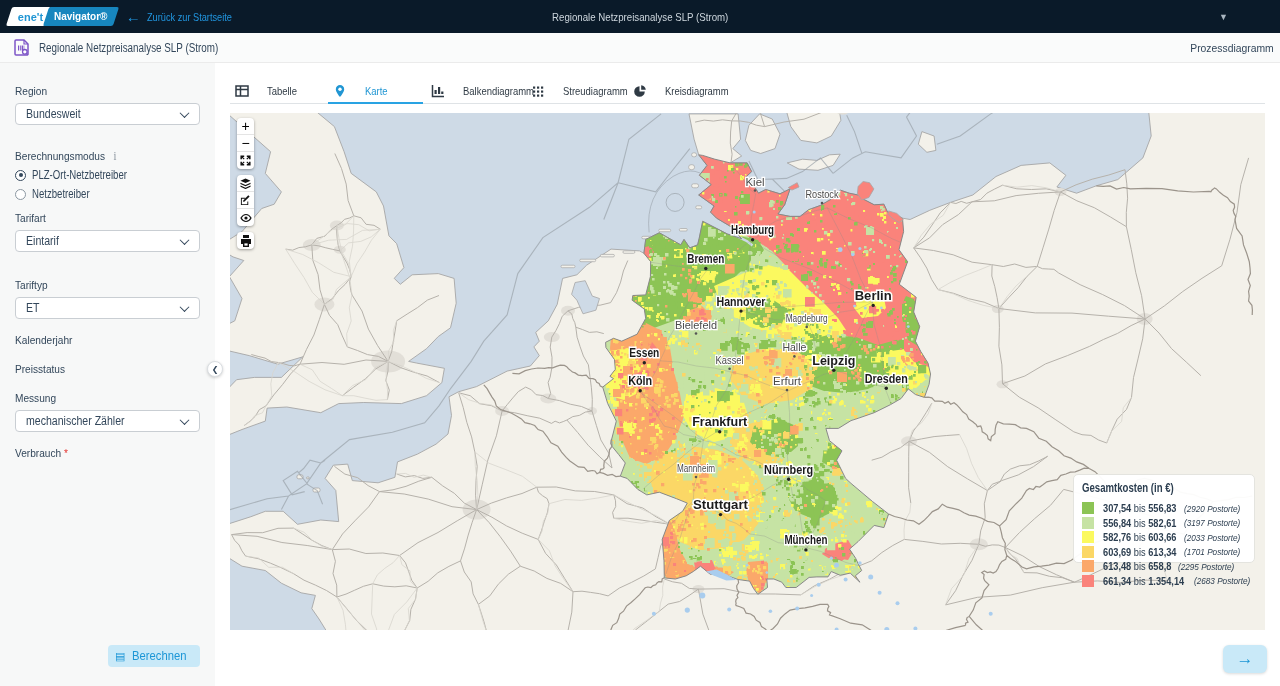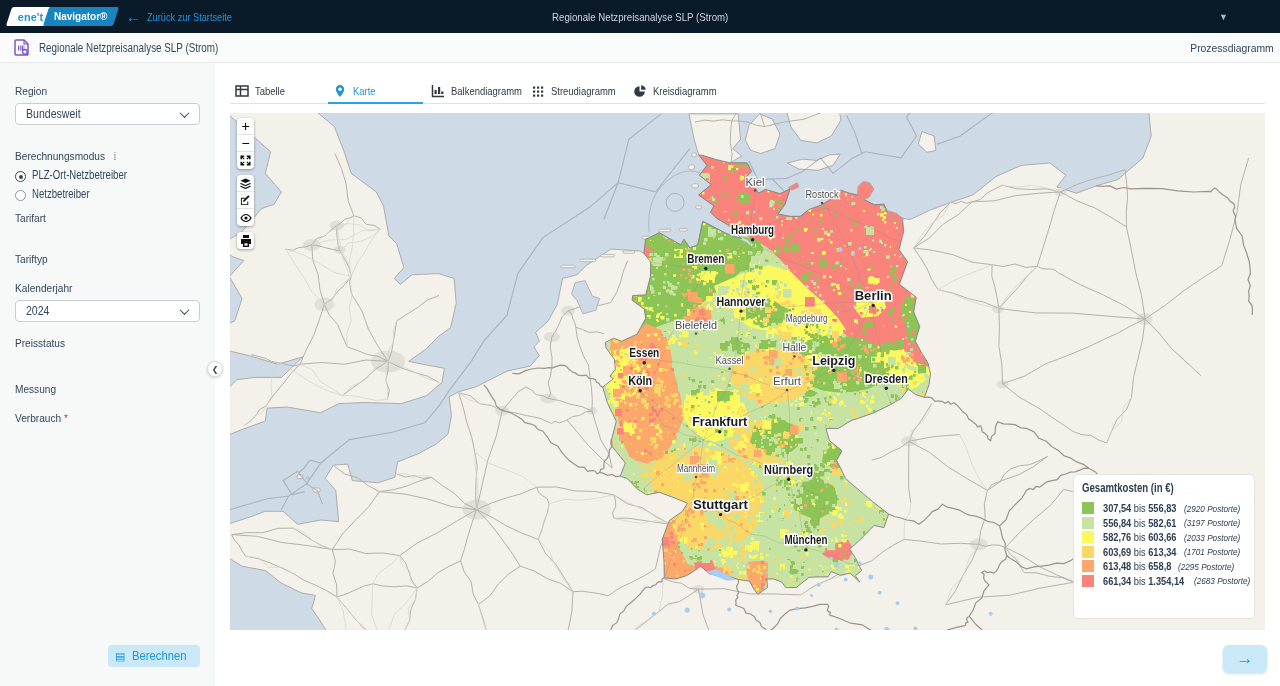--- a/index.html
+++ b/index.html
@@ -21,42 +21,42 @@
 .proz{position:absolute;right:6px;color:#33475b;font-size:11.5px}
 .cx{display:inline-block;transform:scaleX(0.87);transform-origin:0 50%;white-space:nowrap}
 .cxr{display:inline-block;transform:scaleX(0.9);transform-origin:100% 50%;white-space:nowrap}
 .wrap{display:flex;height:623px}
 .sidebar{width:215px;background:#f7f8f8;position:relative;padding:0 15px;flex:none}
 .lbl{color:#33475b;font-size:11.5px;margin-bottom:4px;height:14px}
 .lbl .cx,.sel .cx,.radio .cx{transform:scaleX(0.88)}
 .sel{height:22px;background:#fff;border:1px solid #c9ced3;border-radius:4px;display:flex;align-items:center;padding:8px 10px;color:#33475b;font-size:12px;position:relative}
 .sel .chev{position:absolute;right:10px;top:7px;width:8px;height:8px}
 .sel .chev:before{content:"";position:absolute;left:0;top:0;width:6px;height:6px;border-right:1.6px solid #33475b;border-bottom:1.6px solid #33475b;transform:rotate(45deg) translate(-1px,-1px)}
-.radio{display:flex;align-items:flex-end;margin-top:5px;color:#33475b;font-size:12px;height:14px}
+.radio{display:flex;align-items:center;margin-top:5px;color:#33475b;font-size:12px;height:14px}
 .rb{width:11px;height:11px;border:1px solid #8c98a2;border-radius:50%;margin-right:6px;position:relative;background:#fff;flex:none}
 .rb.on{border-color:#33475b}
 .rb.on:after{content:"";position:absolute;left:2.5px;top:2.5px;width:4px;height:4px;border-radius:50%;background:#33475b}
 .info{color:#8a949e;font-size:12px;font-family:"Liberation Serif",serif}
 .collapse{position:absolute;right:-8px;top:298px;width:16px;height:16px;background:#fff;border:1px solid #dadee2;border-radius:50%;box-shadow:0 1px 3px rgba(0,0,0,.18);display:flex;align-items:center;justify-content:center;color:#33475b;font-size:8px;z-index:5}
 .calcbtn{position:absolute;left:108px;top:582px;width:92px;height:22px;background:#c9e9f8;border-radius:4px;display:flex;align-items:center;justify-content:center;color:#1c96d6;font-size:12.5px}
 .calcbtn .ic{margin-right:7px;font-size:11px}
 .main{flex:1;background:#fff;position:relative}
 .tabs{display:flex;height:41px;margin-left:15px;border-bottom:1px solid #dfe3e6;width:1035px;padding-top:15px}
-.tab{display:flex;align-items:center;font-size:11px;color:#2f3a44;position:relative;gap:6px;padding-left:5px;margin-right:3px}
+.tab{display:flex;align-items:center;font-size:11px;color:#2f3a44;position:relative;gap:18px;padding-left:5px;margin-right:3px}
 .tab .tl{display:inline-block;transform:scaleX(0.86);transform-origin:0 50%;white-space:nowrap}
 .tab.active{color:#2196d3}
 .tab.active:after{content:"";position:absolute;left:0;right:0;bottom:-1px;height:2px;background:#29a3e3}
 .tab .tico{width:14px;height:14px;display:inline-block;flex:none}
 .mapbox{position:relative;width:1035px;height:517px;margin:9px 0 0 15px;overflow:hidden}
 .mapbox .base{position:absolute;left:0;top:0;width:1035px;height:517px}
 .ctrls{position:absolute;left:7px;top:5px;z-index:10}
 .cgrp{background:#fff;border-radius:4px;box-shadow:0 1px 3px rgba(0,0,0,.35);margin-bottom:6px;width:17px}
 .cbtn{width:17px;height:17px;display:flex;align-items:center;justify-content:center;font-size:14px;color:#000;border-bottom:1px solid #e4e4e4;font-weight:400}
 .cbtn:last-child{border-bottom:none}
-.legend{position:absolute;right:10px;top:361px;width:182px;height:145px;background:rgba(255,255,255,.96);border:1px solid #e4e4df;border-radius:5px;z-index:10;padding:6px 0 0 8px}
+.legend{position:absolute;right:10px;top:361px;width:182px;height:89px;background:rgba(255,255,255,.96);border:1px solid #e4e4df;border-radius:5px;z-index:10;padding:6px 0 0 8px}
 .legend h4{font-size:12px;color:#2c3e50;margin-bottom:6px}
 .legend h4 .cx{transform:scaleX(0.9)}
 .lrow{display:flex;align-items:center;height:14.5px}
 .lsq{width:12px;height:12px;margin-right:9px;flex:none}
 .lval{font-size:11px;color:#2c3e50;font-weight:bold;white-space:nowrap;display:inline-block;transform:scaleX(0.84);transform-origin:0 50%}
 .lval .bis{font-weight:normal}
 .lcnt{font-size:9.5px;color:#2c3e50;font-style:italic;margin-left:-6px;white-space:nowrap;display:inline-block;transform:scaleX(0.86);transform-origin:0 50%}
 .nextbtn{position:absolute;right:13px;bottom:13px;width:44px;height:28px;background:#c9e9f8;border-radius:6px;display:flex;align-items:center;justify-content:center;color:#1a95d4;font-size:17px;font-weight:bold;box-shadow:0 1px 3px rgba(0,0,0,.15)}
 </style></head>
 <body>
@@ -102,28 +102,36 @@
     <div class="lbl" style="margin-top:24px"><span class="cx">Berechnungsmodus&nbsp;&nbsp;&nbsp;<span class="info">i</span></span></div>
     <div class="radio">
         <span class="rb on"></span>
         <span class="cx" style="transform:scaleX(0.8)">PLZ-Ort-Netzbetreiber</span>
       </div>
     <div class="radio">
         <span class="rb"></span>
         <span class="cx" style="transform:scaleX(0.8)">Netzbetreiber</span>
       </div>
     <div class="lbl" style="margin-top:11px"><span class="cx">Tarifart</span></div>
+    <div class="sel">
+        <span class="cx">Eintarif</span>
+        <span class="chev"></span>
+      </div>
     <div class="lbl" style="margin-top:27px"><span class="cx">Tariftyp</span></div>
+    <div class="sel">
+        <span class="cx">ET</span>
+        <span class="chev"></span>
+      </div>
     <div class="lbl" style="margin-top:15px"><span class="cx">Kalenderjahr</span></div>
+    <div class="lbl" style="margin-top:15px"><span class="cx">Preisstatus</span></div>
+    <div class="lbl" style="margin-top:15px"><span class="cx">Messung</span></div>
     <div class="sel">
-        <span class="cx">2024</span>
+        <span class="cx">mechanischer Zähler</span>
         <span class="chev"></span>
       </div>
-    <div class="lbl" style="margin-top:15px"><span class="cx">Preisstatus</span></div>
-    <div class="lbl" style="margin-top:32px"><span class="cx">Messung</span></div>
     <div class="lbl" style="margin-top:15px"><span class="cx">Verbrauch <span style="color:#e53935">*</span></span></div>
     <div class="collapse">❮</div>
     <div class="calcbtn">
         <span class="ic">▤</span>
         <span class="cx" style="transform:scaleX(0.9)">Berechnen</span>
       </div>
   </div>
   <div class="main">
     <div class="tabs">
       <div class="tab" style="width:95px">

